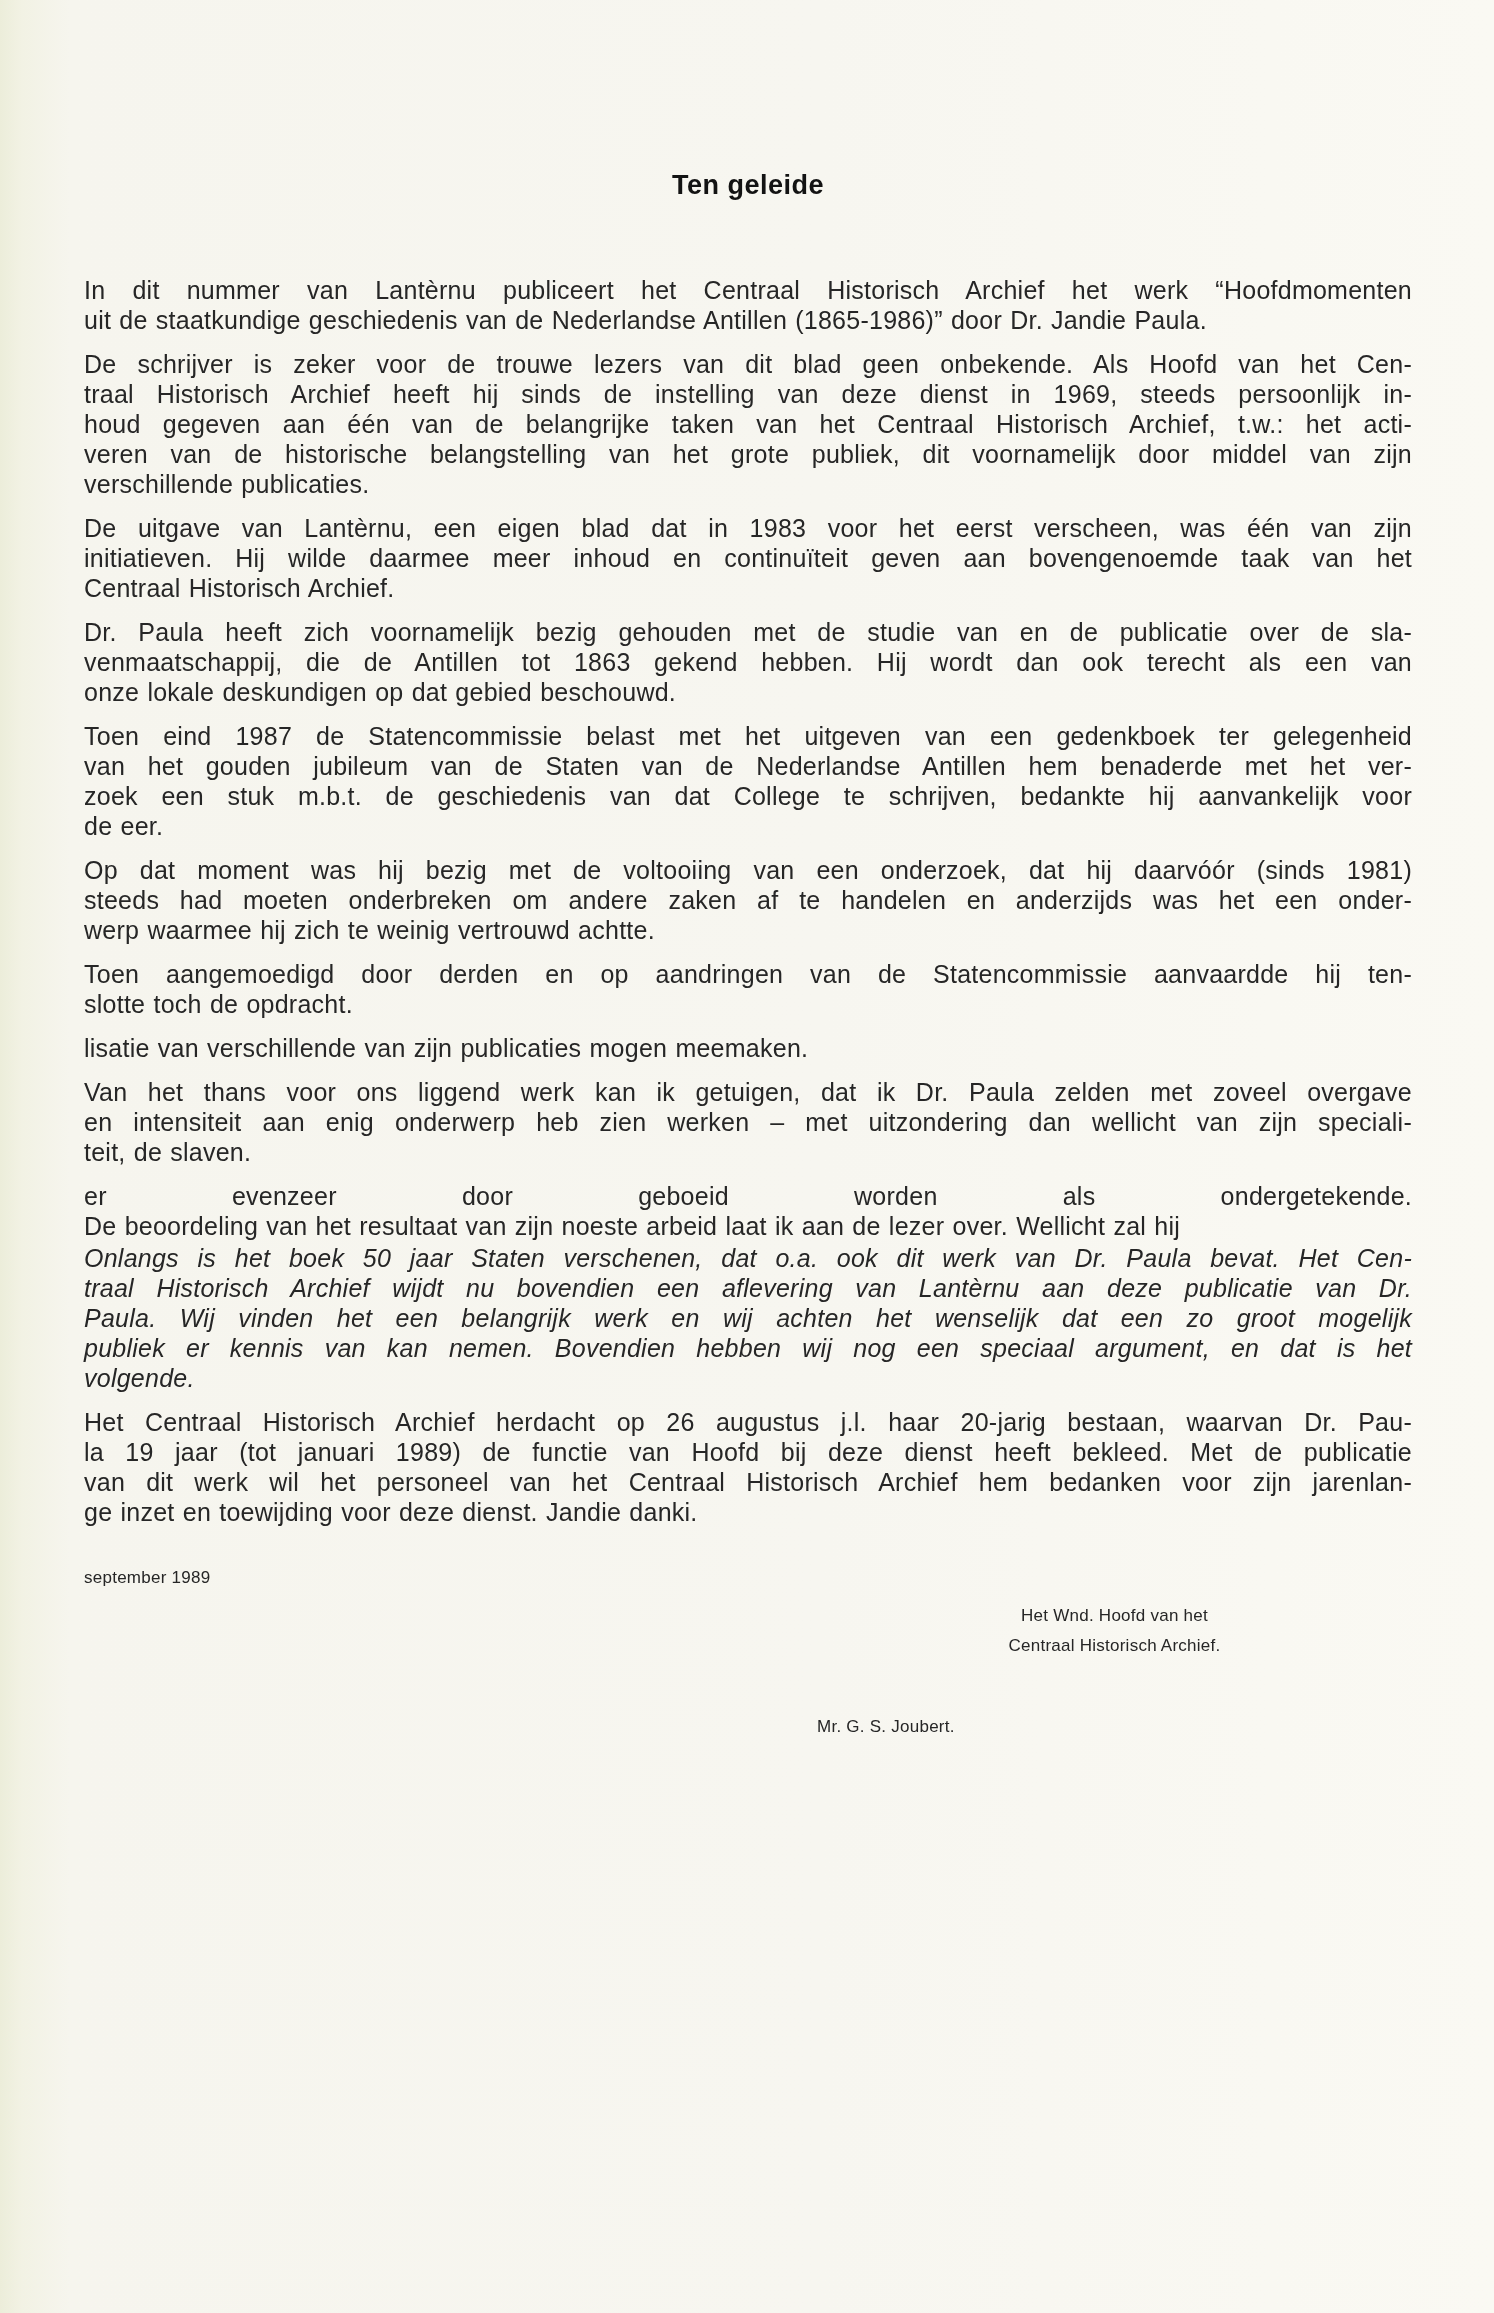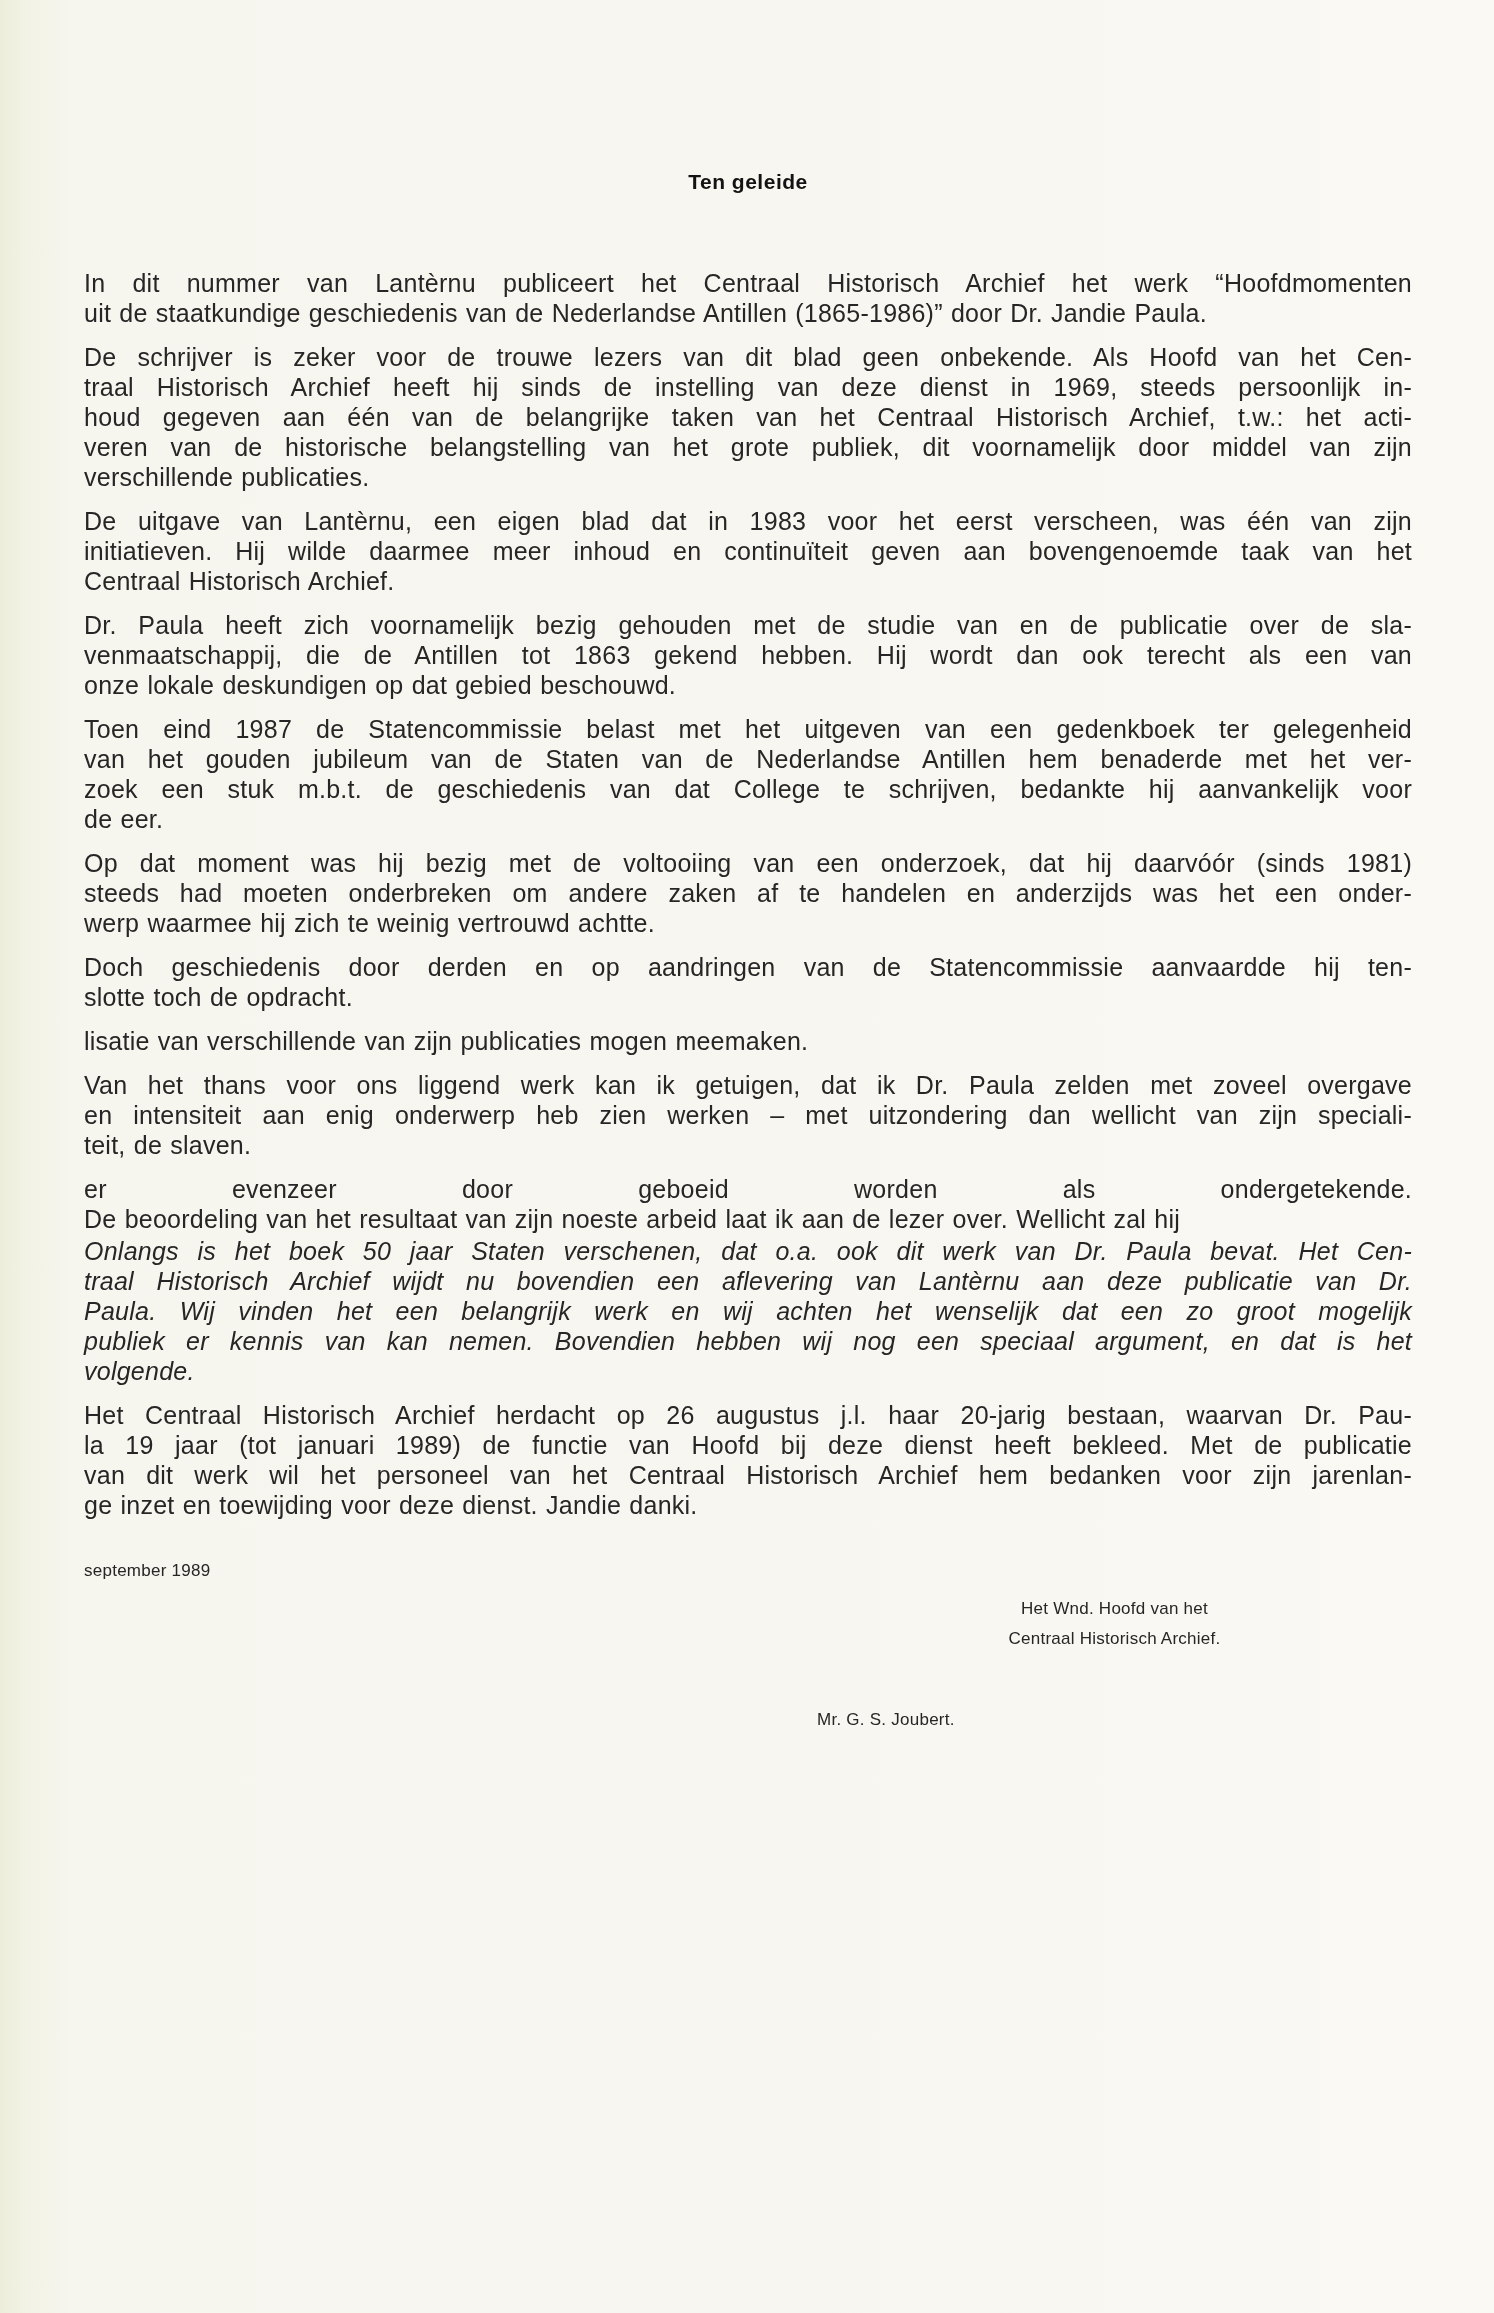--- a/index.html
+++ b/index.html
@@ -15,21 +15,21 @@
   }
   .page {
     box-sizing: border-box;
     width: 1494px;
     height: 2313px;
     padding: 170px 82px 0 84px;
   }
   .title {
     text-align: center;
     font-weight: bold;
-    font-size: 21px;
+    font-size: 27px;
     letter-spacing: 0.5px;
     color: #131313;
     margin: 0 0 74px 0;
   }
   .para {
     font-size: 25px;
     line-height: 30px;
     letter-spacing: 0.25px;
     word-spacing: 1px;
     margin: 0 0 14px 0;
@@ -94,21 +94,21 @@
         <div class="line">van het gouden jubileum van de Staten van de Nederlandse Antillen hem benaderde met het ver-</div>
         <div class="line">zoek een stuk m.b.t. de geschiedenis van dat College te schrijven, bedankte hij aanvankelijk voor</div>
         <div class="line">de eer.</div>
       </div>
     <div class="para">
         <div class="line">Op dat moment was hij bezig met de voltooiing van een onderzoek, dat hij daarvóór (sinds 1981)</div>
         <div class="line">steeds had moeten onderbreken om andere zaken af te handelen en anderzijds was het een onder-</div>
         <div class="line">werp waarmee hij zich te weinig vertrouwd achtte.</div>
       </div>
     <div class="para">
-        <div class="line">Doch geschiedenis door derden en op aandringen van de Statencommissie aanvaardde hij ten-</div>
+        <div class="line">Toen aangemoedigd door derden en op aandringen van de Statencommissie aanvaardde hij ten-</div>
         <div class="line">slotte toch de opdracht.</div>
       </div>
     <div class="para">
         <div class="line">lisatie van verschillende van zijn publicaties mogen meemaken.</div>
       </div>
     <div class="para">
         <div class="line">Van het thans voor ons liggend werk kan ik getuigen, dat ik Dr. Paula zelden met zoveel overgave</div>
         <div class="line">en intensiteit aan enig onderwerp heb zien werken – met uitzondering dan wellicht van zijn speciali-</div>
         <div class="line">teit, de slaven.</div>
       </div>

